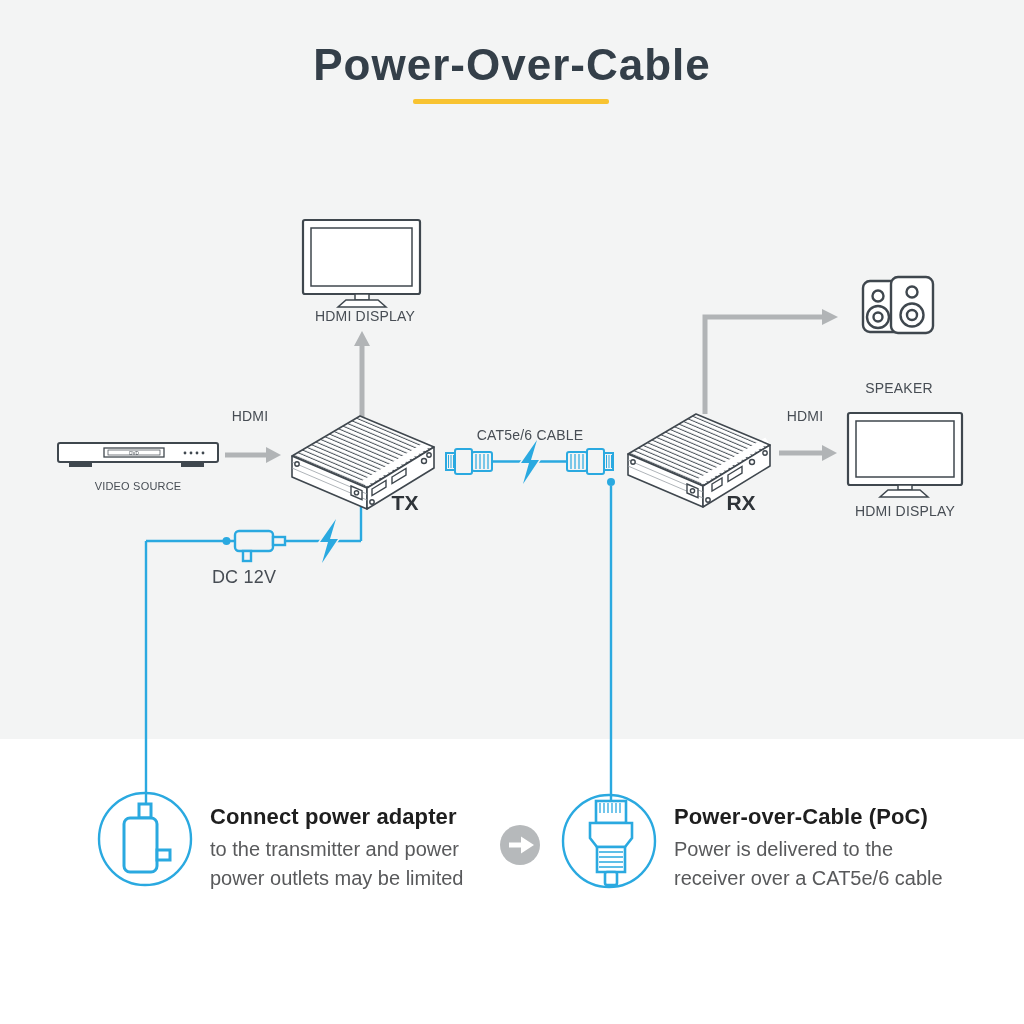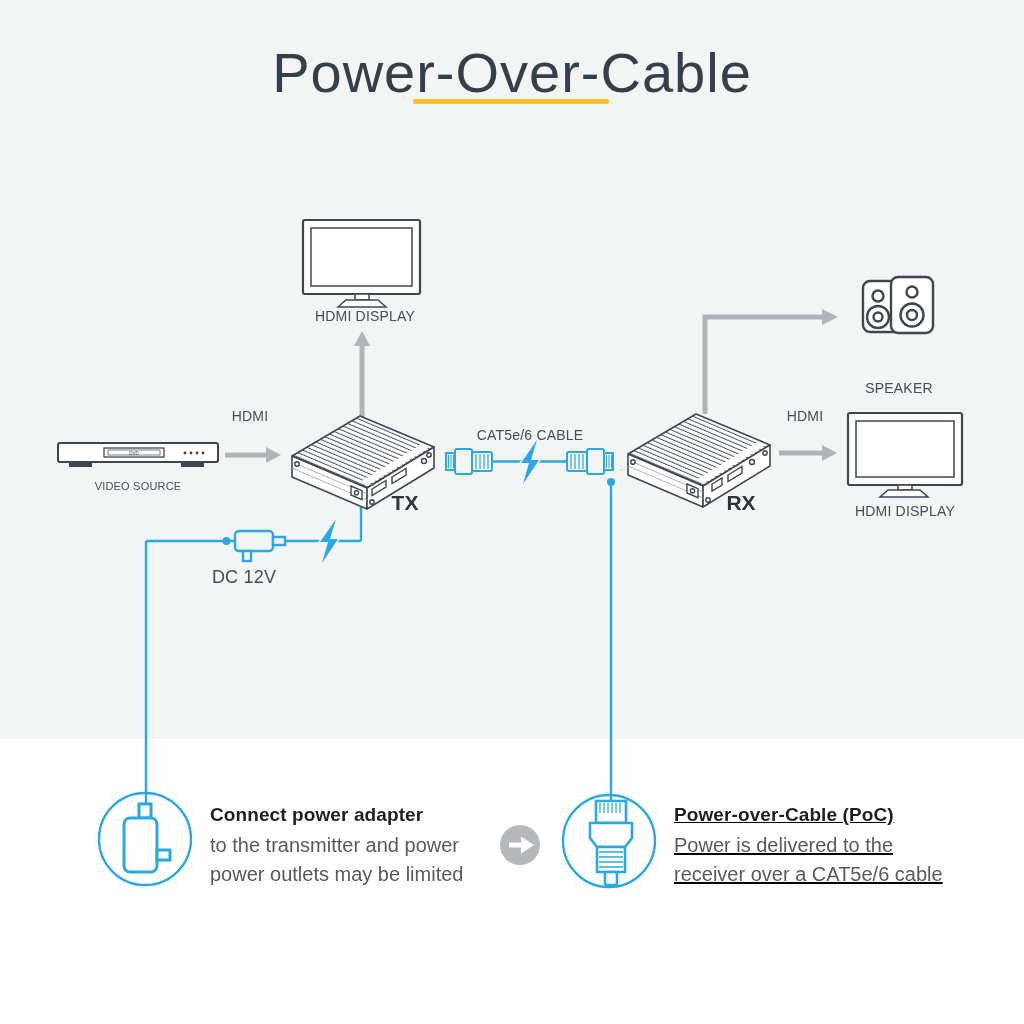--- a/index.html
+++ b/index.html
@@ -2,28 +2,28 @@
 <html><head>
 <meta charset="utf-8">
 <style>
   html,body{margin:0;padding:0;}
   body{width:1024px;height:1024px;position:relative;overflow:hidden;
        font-family:"Liberation Sans","DejaVu Sans",sans-serif;}
   .stage{position:absolute;inset:0;width:1024px;height:1024px;}
   .bg-top{position:absolute;left:0;top:0;width:1024px;height:739px;background:#f3f4f4;}
   .bg-bottom{position:absolute;left:0;top:739px;width:1024px;height:285px;background:#ffffff;}
   .title{position:absolute;left:0;top:40px;width:1024px;text-align:center;
-         font-size:56px;font-weight:400;color:#343f49;letter-spacing:1px;}
+         font-size:44px;font-weight:700;color:#343f49;letter-spacing:1px;}
   .title-underline{position:absolute;left:413px;top:99px;width:196px;height:5px;
          background:#f8c331;border-radius:2px;}
   svg.art{position:absolute;left:0;top:0;}
   .lbl{position:absolute;color:#474d54;font-size:14px;letter-spacing:.2px;text-align:center;}
   .lbl-bold{position:absolute;color:#2e3338;font-size:21px;font-weight:700;text-align:center;}
   .callout{position:absolute;width:320px;}
-  .callout h3{margin:0 0 5px 0;font-size:19px;font-weight:700;color:#1e1e1e;letter-spacing:.1px;}
+  .callout h3{margin:0 0 5px 0;font-size:22px;font-weight:700;color:#1e1e1e;letter-spacing:.1px;}
   .callout .line{font-size:20px;line-height:29px;color:#58595b;}
 </style>
 </head>
 <body>
 
 <div class="stage">
   <div class="bg-top"></div>
   <div class="bg-bottom"></div>
 
   <div class="title">Power-Over-Cable</div>
@@ -195,18 +195,18 @@
   <div class="lbl" style="left:760px;top:408px;width:90px;">HDMI</div>
   <div class="lbl" style="left:825px;top:503px;width:160px;">HDMI DISPLAY</div>
   <div class="lbl" style="left:184px;top:567px;width:120px;font-size:18px;">DC 12V</div>
 
   <div class="callout" style="left:210px;top:804px;">
     <h3>Connect power adapter</h3>
     <div class="line">to the transmitter and power</div>
     <div class="line">power outlets may be limited</div>
   </div>
 
-  <div class="callout" style="left:674px;top:804px;text-decoration:underline;">
+  <div class="callout" style="left:674px;top:804px;">
     <h3>Power-over-Cable (PoC)</h3>
     <div class="line">Power is delivered to the</div>
     <div class="line">receiver over a CAT5e/6 cable</div>
   </div>
 </div>
 
 </body></html>

